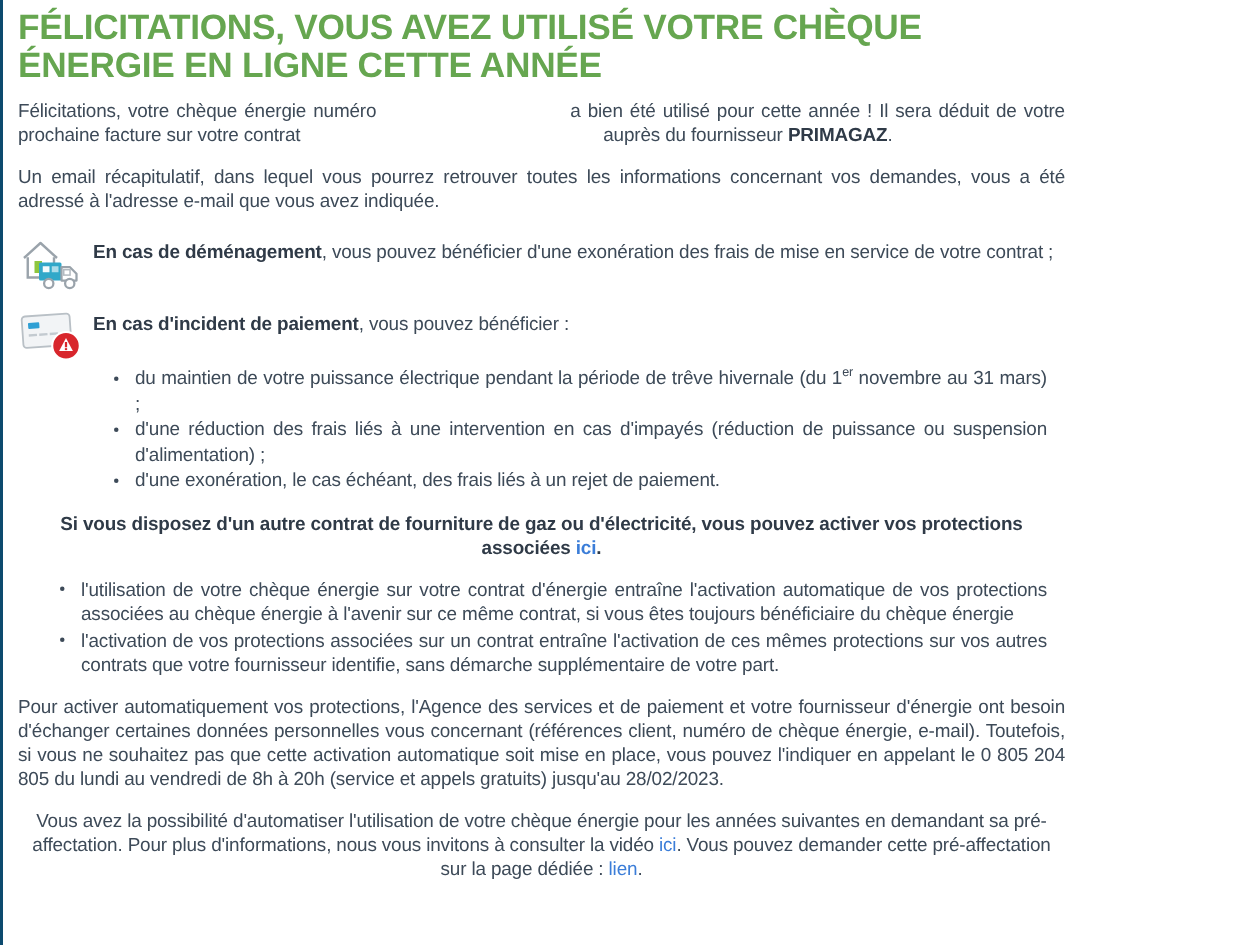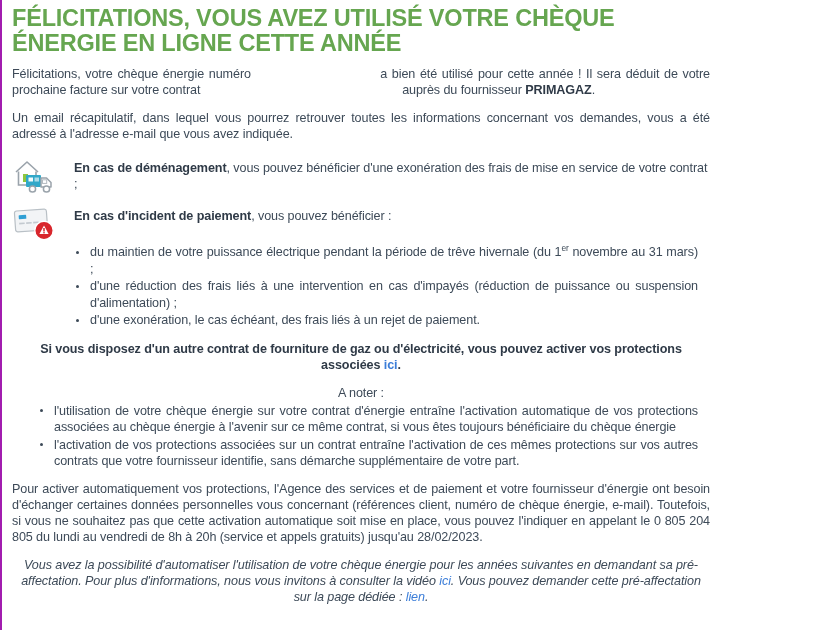--- a/index.html
+++ b/index.html
@@ -7,21 +7,21 @@
     width:836px;height:630px;
     background:#ffffff;
     font-family:"Liberation Sans","DejaVu Sans",sans-serif;
     color:#3d4a58;
     overflow:hidden;
   }
   .page{
     position:relative;
     width:720px;height:630px;
     box-sizing:border-box;
-    border-left:2px solid #a21caf;
+    border-left:2px solid #0c4a6e;
     padding:6px 10px 0 10px;
   }
   h1.title{
     margin:0 0 10px 0;
     font-size:23.5px;
     line-height:25px;
     font-weight:700;
     color:#66a650;
     letter-spacing:-0.2px;
     font-family:"Liberation Sans","DejaVu Sans",sans-serif;
@@ -38,21 +38,20 @@
   .tight{margin-bottom:9px;}
   b,strong{font-weight:700;color:#2f3a47;}
   a.lnk{color:#3b7dd8;text-decoration:none;}
   sup{font-size:8.4px;vertical-align:super;line-height:0;}
   .redact{display:inline-block;}
   
   .prot-row{
     display:flex;
     align-items:flex-start;
     margin-bottom:6px;
-    gap:12px;
   }
   .prot-ico{
     width:46px;min-width:46px;height:42px;
     position:relative;
     margin-right:4px;
   }
   .prot-txt{
     font-size:12.6px;line-height:16px;
     padding-top:6px;
     color:#3d4a58;
@@ -73,21 +72,20 @@
     text-align:justify;
     letter-spacing:-0.1px;
   }
   ul li:before{
     content:"";
     position:absolute;left:0;top:6.5px;
     width:3.4px;height:3.4px;border-radius:50%;
     background:#3d4a58;
   }
   p.ital{
-    font-style:italic;
     margin-bottom:6px;
   }
 </style>
 </head>
 <body>
 
 <div class="page">
 
   <h1 class="title">FÉLICITATIONS, VOUS AVEZ UTILISÉ VOTRE CHÈQUE ÉNERGIE EN LIGNE CETTE ANNÉE</h1>
 
@@ -162,21 +160,20 @@
     <li>
       <span>d'une exonération, le cas échéant, des frais liés à un rejet de paiement.</span>
     </li>
   </ul>
 
 
   <p class="nojust">
     <b>Si vous disposez d'un autre contrat de fourniture de gaz ou d'électricité, vous pouvez activer vos protections associées </b><a href="#" class="lnk" style="font-weight:700">ici</a><b>.</b>
   </p>
 
-  <p class="nojust" style="margin-bottom:2px;">A noter :</p>
 
   <ul class="anoter">
     <li>l'utilisation de votre chèque énergie sur votre contrat d'énergie entraîne l'activation automatique de vos protections associées au chèque énergie à l'avenir sur ce même contrat, si vous êtes toujours bénéficiaire du chèque énergie</li>
     <li>l'activation de vos protections associées sur un contrat entraîne l'activation de ces mêmes protections sur vos autres contrats que votre fournisseur identifie, sans démarche supplémentaire de votre part.</li>
   </ul>
 
   <p>Pour activer automatiquement vos protections, l'Agence des services et de paiement et votre fournisseur d'énergie ont besoin d'échanger certaines données personnelles vous concernant (références client, numéro de chèque énergie, e-mail). Toutefois, si vous ne souhaitez pas que cette activation automatique soit mise en place, vous pouvez l'indiquer en appelant le 0 805 204 805 du lundi au vendredi de 8h à 20h (service et appels gratuits) jusqu'au 28/02/2023.</p>
 
   <p class="ital nojust">
     <span>Vous avez la possibilité d'automatiser l'utilisation de votre chèque énergie pour les années suivantes en demandant sa pré-affectation. Pour plus d'informations, nous vous invitons à consulter la vidéo </span><a href="#" class="lnk">ici</a><span>. Vous pouvez demander cette pré-affectation sur la page dédiée : </span><a href="#" class="lnk">lien</a><span>.</span>

